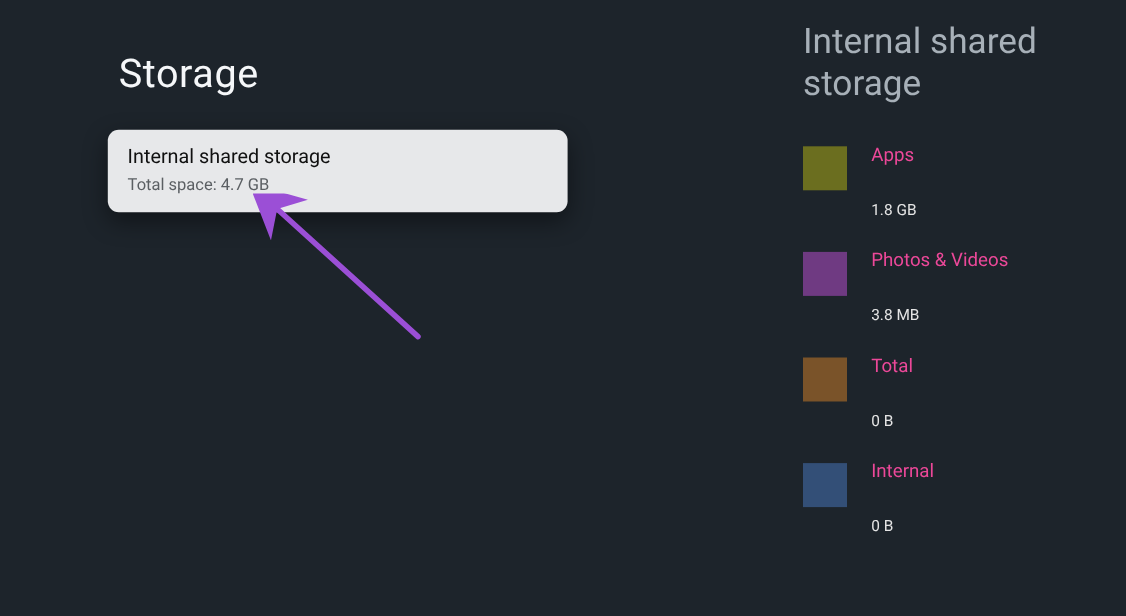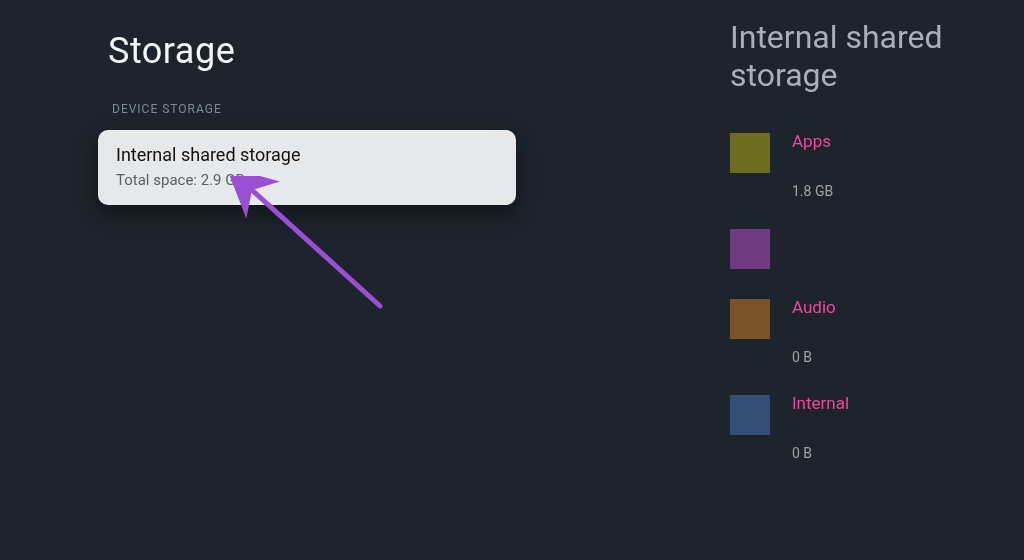--- a/index.html
+++ b/index.html
@@ -5,21 +5,21 @@
   * { box-sizing: border-box; margin: 0; padding: 0; }
   html, body { width: 1024px; height: 560px; overflow: hidden; }
   body {
     background: #1d242b;
     font-family: Roboto, "Segoe UI", Arial, sans-serif;
     color: #e6e9ec;
     position: relative;
   }
   .left-panel {
     position: absolute;
-    left: 0; top: 0;
+    left: 0; top: 16px;
     width: 620px;
     padding: 20px 0 0 0;
   }
   .page-title {
     font-size: 36px;
     font-weight: 400;
     color: #f5f7f9;
     margin: 10px 0 30px 108px;
     letter-spacing: 0.5px;
   }
@@ -79,33 +79,32 @@
     margin-right: 22px;
     margin-top: 2px;
   }
   .cat-label {
     font-size: 17px;
     color: #ec4899;
     margin-bottom: 4px;
   }
   .cat-size {
     font-size: 14px;
-    color: #a3a3a3;
+    color: #e5e5e5;
     margin-top: 32px;
   }
 </style>
 </head>
 <body>
 
 <div class="left-panel">
   <h1 class="page-title">Storage</h1>
-  <div class="section-label">DEVICE STORAGE</div>
   <div class="storage-card">
     <div class="card-title">Internal shared storage</div>
-    <div class="card-sub">Total space: 2.9 GB</div>
+    <div class="card-sub">Total space: 4.7 GB</div>
   </div>
 </div>
 
 <svg class="arrow" width="200" height="160">
   <defs>
     <marker id="ah" markerWidth="12" markerHeight="12" refX="3" refY="5" orient="auto">
       <path d="M0,0 L10,5 L0,10 L3,5 Z" fill="#9b4fd6"></path>
     </marker>
   </defs>
   <line x1="150" y1="130" x2="22" y2="14" stroke-width="5" stroke-linecap="round" marker-end="url(#ah)" stroke="#9b4fd6"></line>
@@ -116,25 +115,29 @@
   <div id="cat-list">
       <div class="cat-row">
         <div class="swatch" style="background: rgb(107, 110, 31);"></div>
         <div>
           <div class="cat-label">Apps</div>
           <div class="cat-size">1.8 GB</div>
         </div>
       </div>
       <div class="cat-row">
         <div class="swatch" style="background: rgb(111, 58, 130);"></div>
+        <div>
+          <div class="cat-label">Photos &amp; Videos</div>
+          <div class="cat-size">3.8 MB</div>
+        </div>
       </div>
       <div class="cat-row">
         <div class="swatch" style="background: rgb(122, 83, 41);"></div>
         <div>
-          <div class="cat-label">Audio</div>
+          <div class="cat-label">Total</div>
           <div class="cat-size">0 B</div>
         </div>
       </div>
       <div class="cat-row">
         <div class="swatch" style="background: rgb(51, 79, 119);"></div>
         <div>
           <div class="cat-label">Internal</div>
           <div class="cat-size">0 B</div>
         </div>
       </div>

